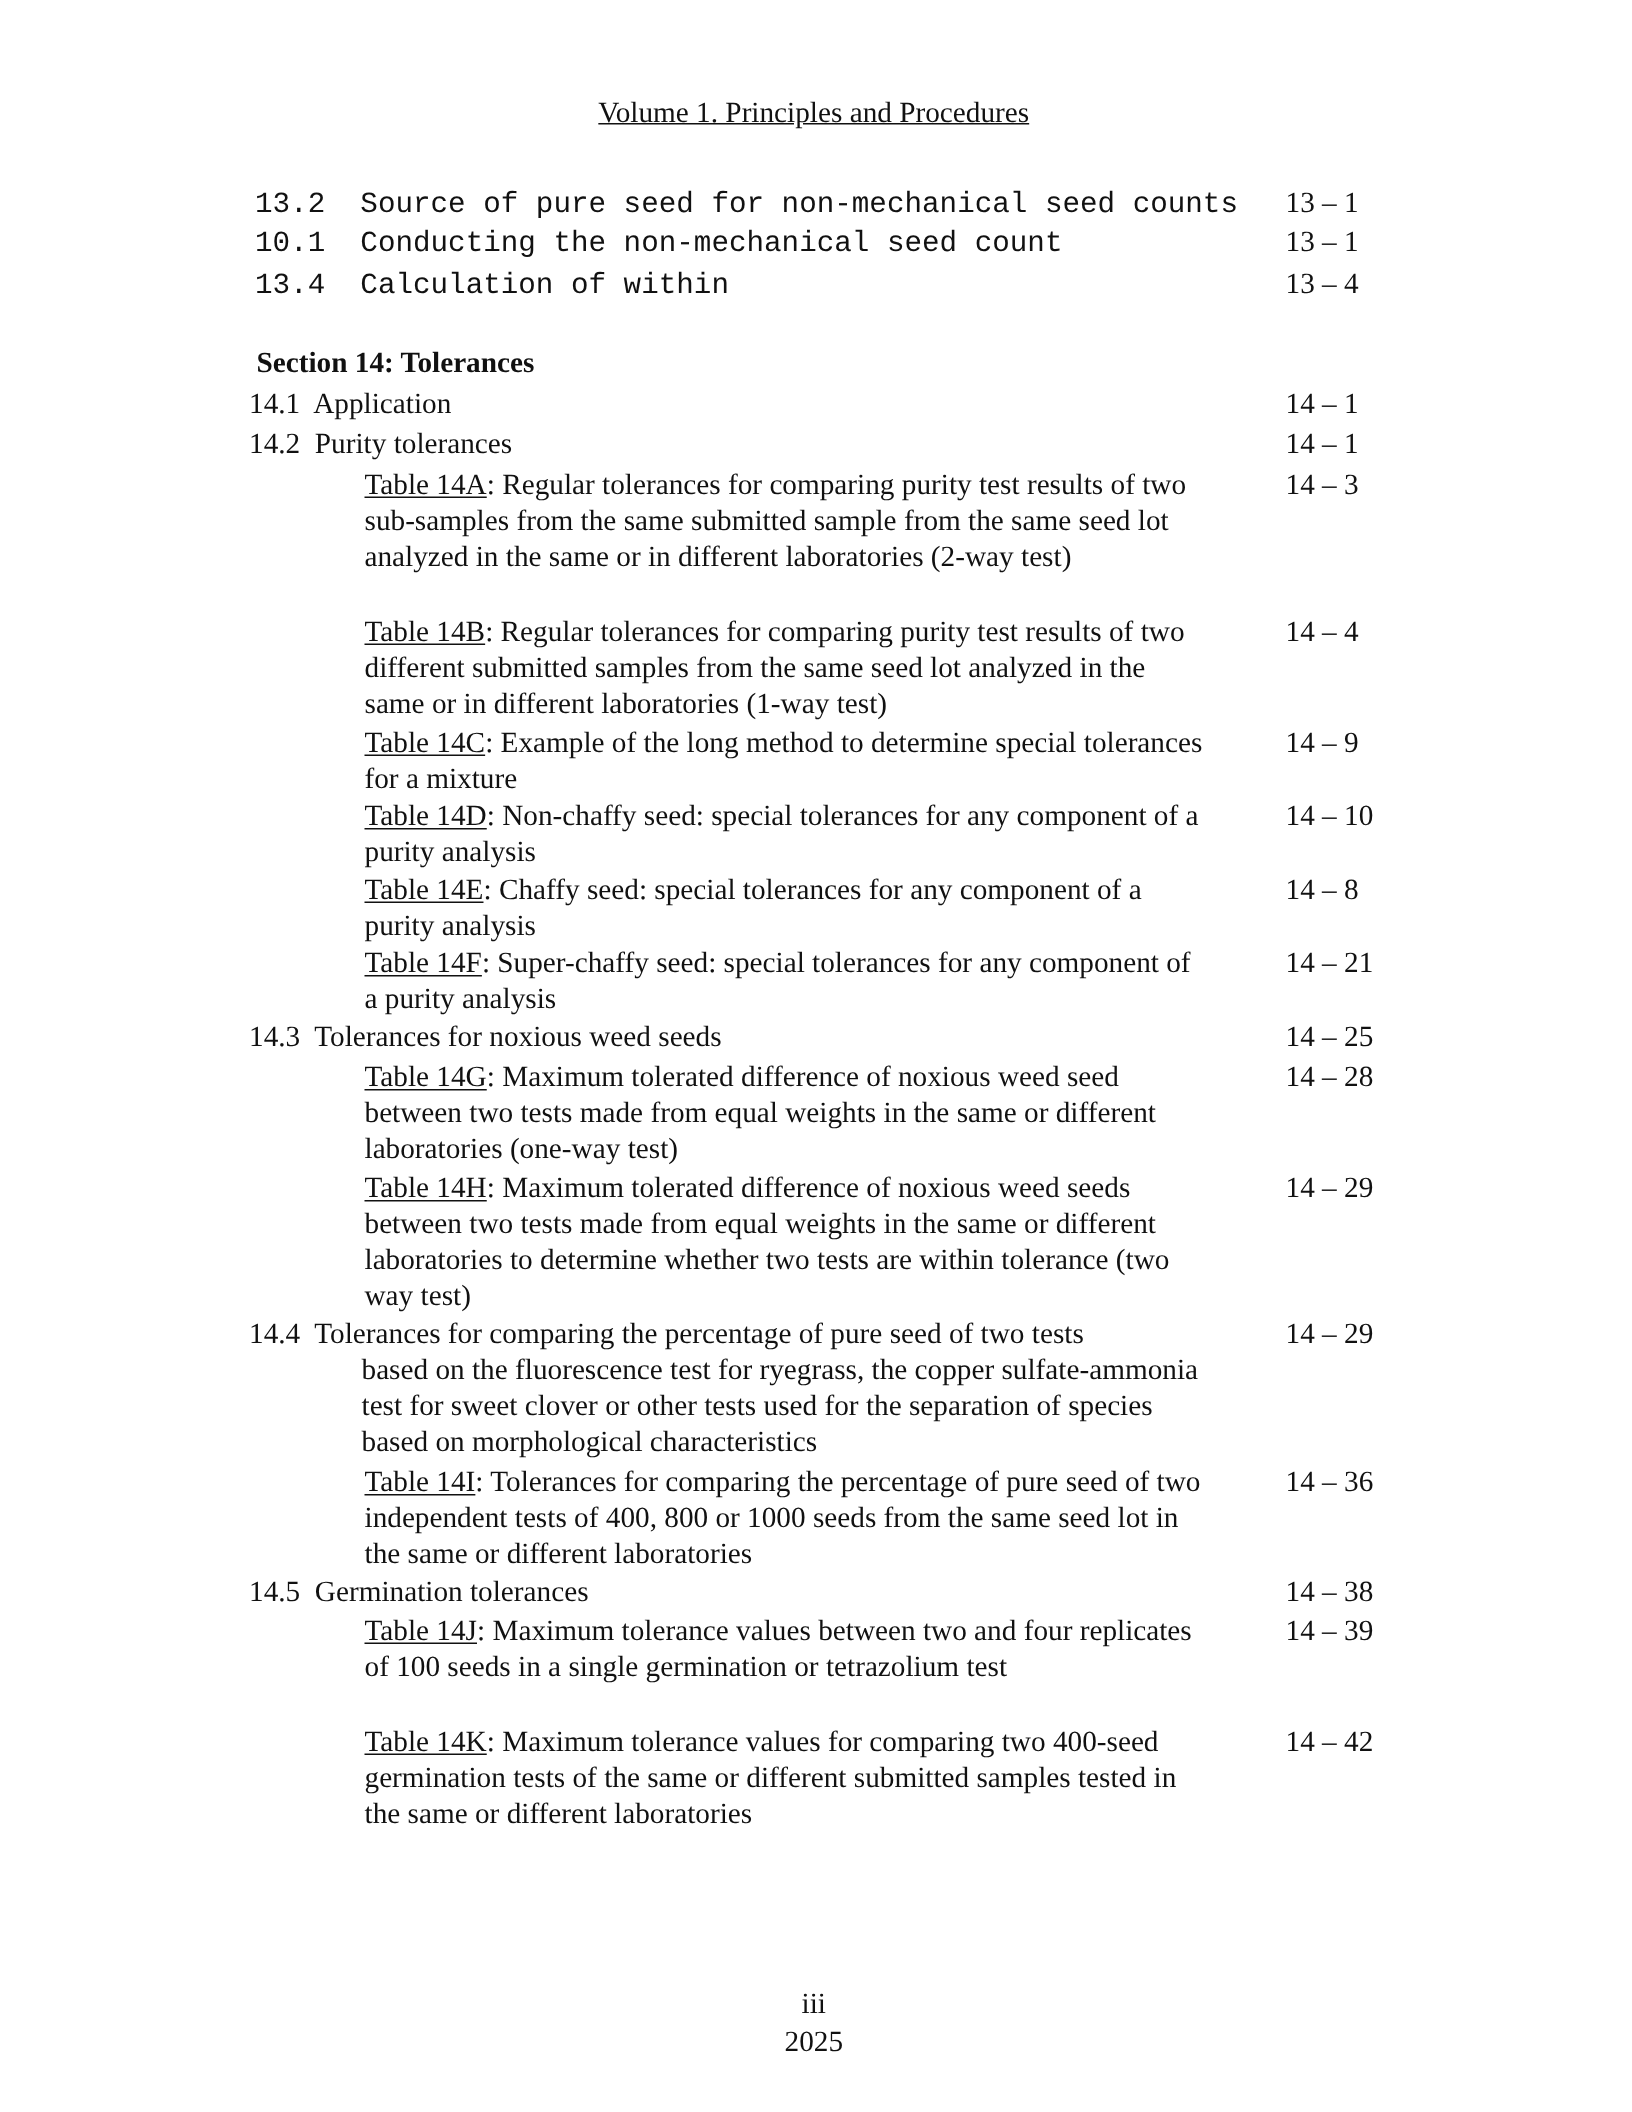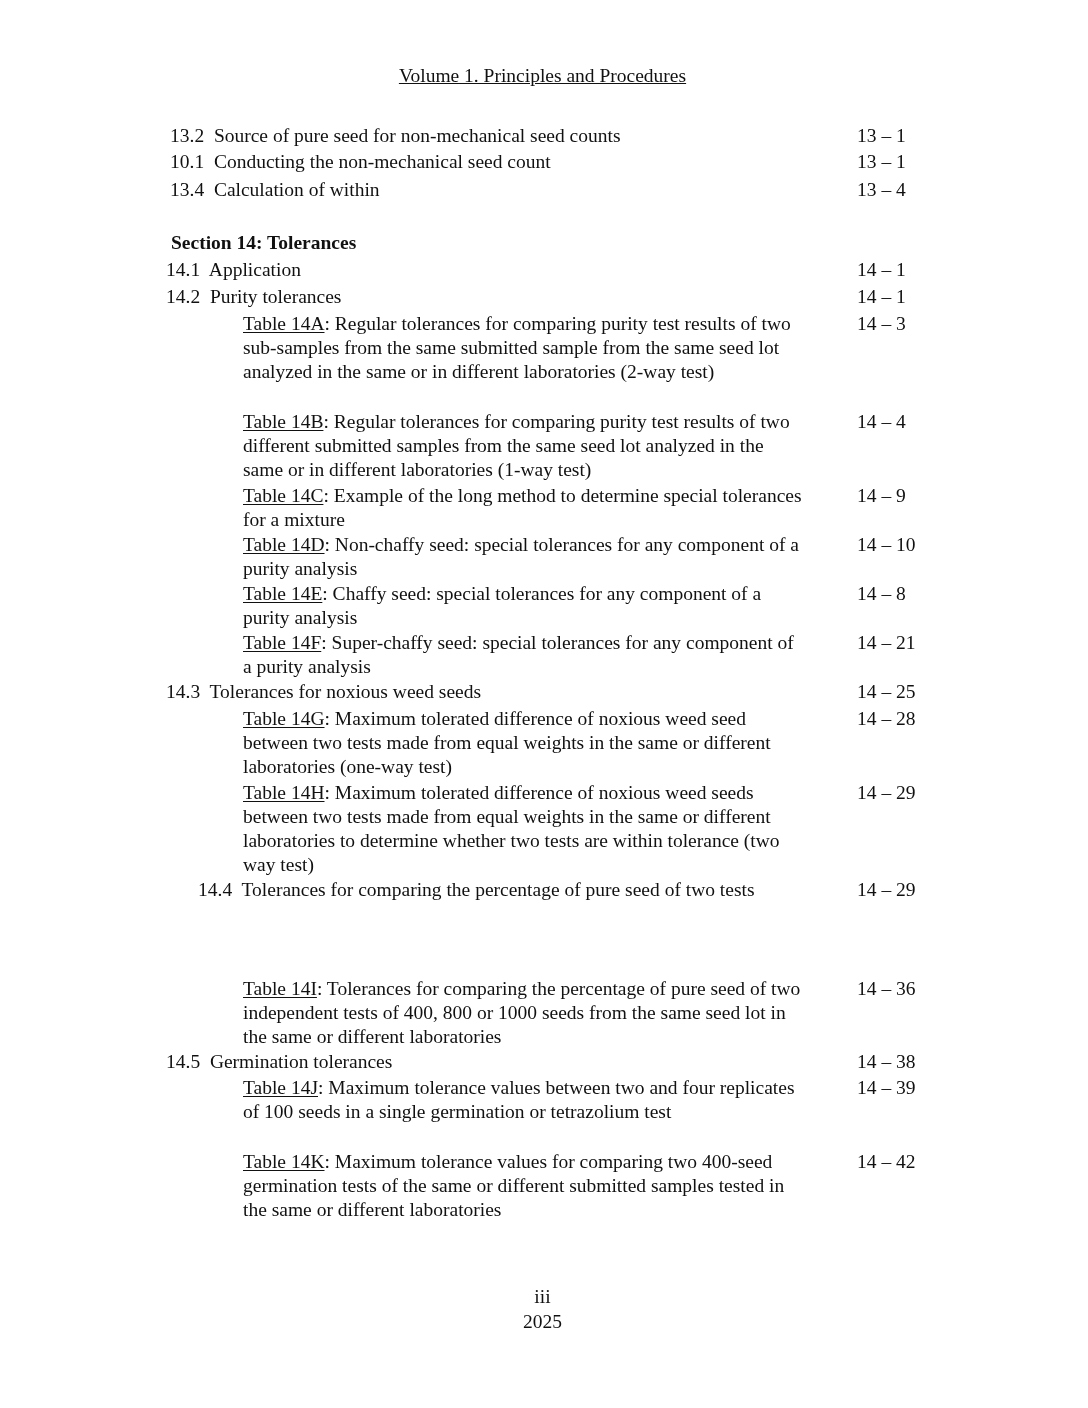--- a/index.html
+++ b/index.html
@@ -8,30 +8,30 @@
     font-family: "Liberation Serif", serif; color: #111111; font-size: 19.5px;
   }
   .header {
     position: absolute; top: 63px; left: 0; width: 1085px; text-align: center;
     font-size: 19.5px; line-height: 26px; text-decoration: underline;
   }
   .toc { position: absolute; left: 0; top: 0; width: 1088px; }
   .row { position: absolute; left: 0; width: 1088px; line-height: 24px; }
   .row .text { position: absolute; white-space: pre; }
   .row .page { position: absolute; left: 857px; white-space: pre; text-align: right; }
-  .lvl-sub .text { left: 170px; }
+  .lvl-sub .text { left: 170px; font-family: Liberation Mono, monospace; }
   .lvl-sub2 .text { left: 166px; }
   .lvl-table .text { left: 243px; width: 560px; white-space: normal; }
   .section-heading { position: absolute; left: 139px; font-weight: bold; line-height: 24px; margin-left: 32px; }
   .tlabel { text-decoration: underline; text-underline-offset: 2px; margin-top: 43px; }
-  .hang { position: absolute; left: 166px; width: 640px; line-height: 24px; margin-left: 32px; }
+  .hang { position: absolute; left: 166px; width: 640px; line-height: 24px; }
   .hang .first { white-space: pre; }
   .hang .cont { padding-left: 75px; display: block; }
   .footer {
-    position: absolute; top: 1284px; left: 0; width: 1085px; text-align: center;
+    position: absolute; top: 1324px; left: 0; width: 1085px; text-align: center;
     line-height: 25px; font-size: 19.5px;
   }
 </style>
 </head>
 <body>
 
 <div class="header">Volume 1.  Principles and Procedures</div>
 
 <div class="toc">
 
@@ -93,20 +93,21 @@
     <span class="text"><span class="tlabel">Table 14G</span><span>:  Maximum tolerated difference of noxious weed seed between two tests made from equal weights in the same or different laboratories (one-way test)</span></span>
     <span class="page">14 – 28</span>
   </div>
   <div class="row lvl-table" style="top:781px">
     <span class="text"><span class="tlabel">Table 14H</span><span>: Maximum tolerated difference of noxious weed seeds between two tests made from equal weights in the same or different laboratories to determine whether two tests are within tolerance (two way test)</span></span>
     <span class="page">14 – 29</span>
   </div>
 
   <div class="hang" style="top:878px">
     <span class="first"><span>14.4</span>  <span>Tolerances for comparing the percentage of pure seed of two tests</span></span>
+    <span class="cont">based on the fluorescence test for ryegrass, the copper sulfate-ammonia test for sweet clover or other tests used for the separation of species based on morphological characteristics</span>
   </div>
   <div class="row" style="top:878px; width:0">
     <span class="page">14 – 29</span>
   </div>
   <div class="row lvl-table" style="top:977px">
     <span class="text"><span class="tlabel">Table 14I</span><span>:  Tolerances for comparing the percentage of pure seed of two independent tests of 400, 800 or 1000  seeds from the same seed lot in the same or different laboratories</span></span>
     <span class="page">14 – 36</span>
   </div>
 
   <div class="row lvl-sub2" style="top:1050px">

